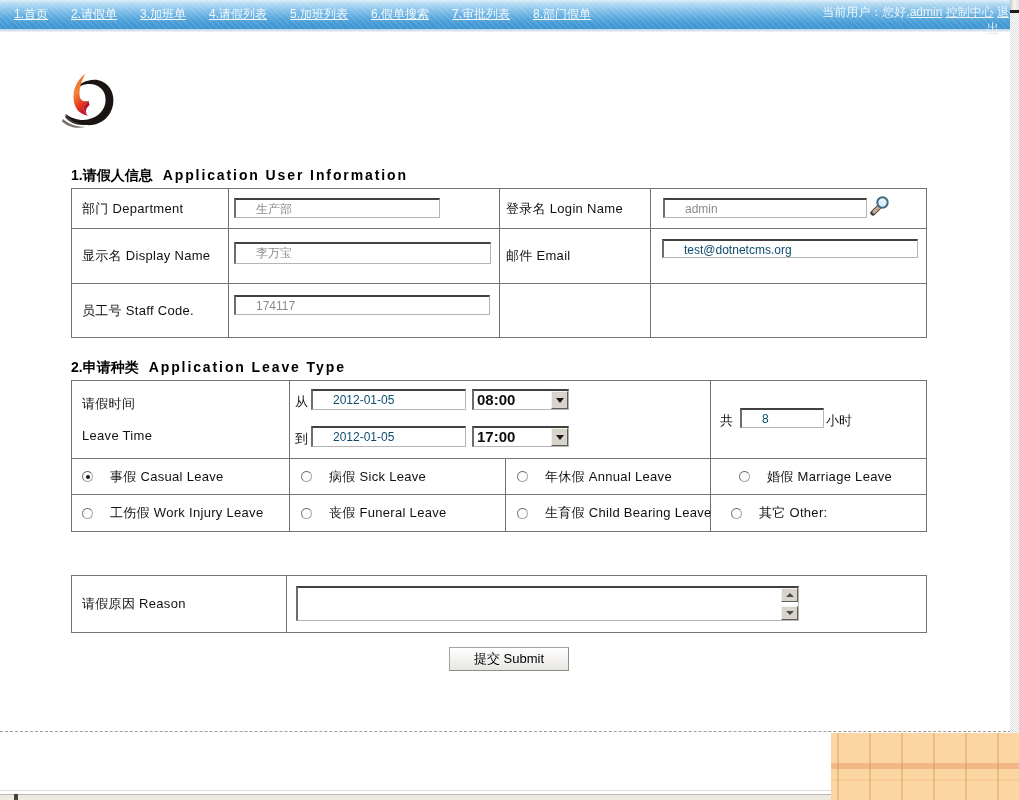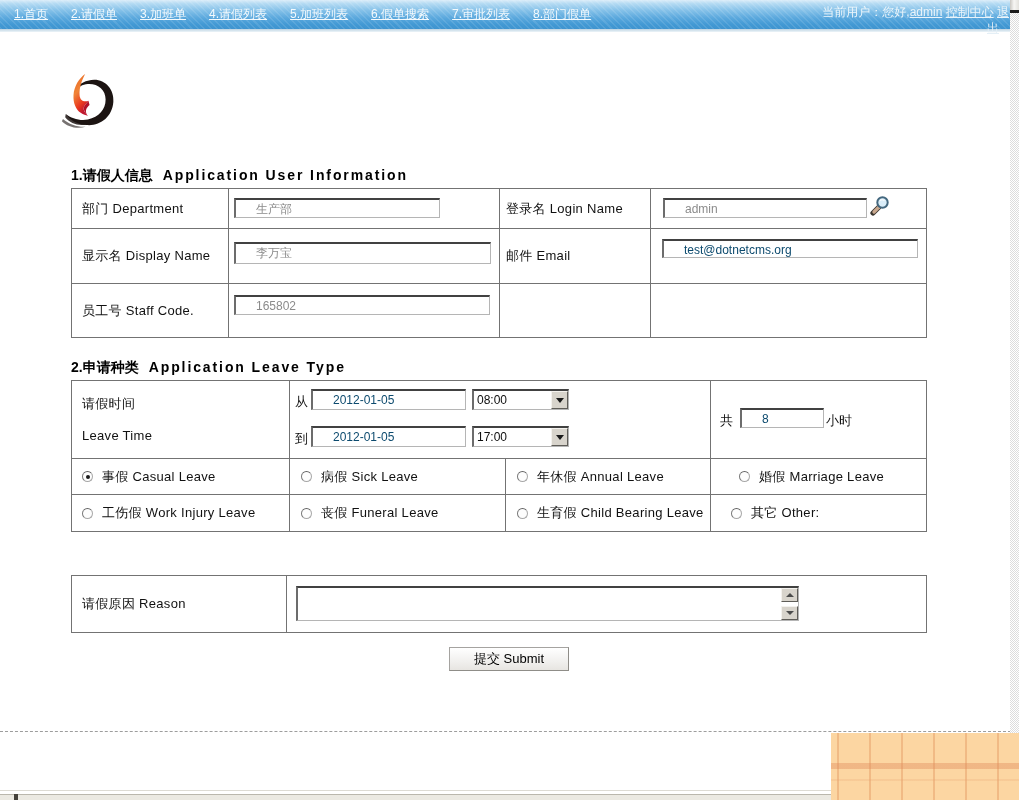--- a/index.html
+++ b/index.html
@@ -52,21 +52,21 @@
     position:absolute; background:#fff;
     border:1px solid #b5b5b5; border-top:2px solid #414141; border-left:2px solid #6c6c6c;
     font-size:12px; color:#8b8b8b; line-height:16px; padding:1px 0 0 20px; white-space:nowrap; overflow:hidden;
   }
   .tb.dark { color:#0c4a6e; }
 
   
   .sel {
     position:absolute; background:#fff;
     border:1px solid #b5b5b5; border-top:2px solid #414141; border-left:2px solid #6c6c6c;
-    font-size:12px; color:#0d0d0d;
+    font-size:15px; color:#0d0d0d;font-weight:bold;
   }
   .sel .sel-val { position:absolute; left:3px; top:1px; line-height:16px; }
   .sel .sel-btn {
     position:absolute; right:0; top:0; bottom:0; width:17px;
     background:#d8d4cc;
     border:1px solid; border-color:#f4f2ee #5f5d58 #5f5d58 #f4f2ee;
   }
   .sel .sel-btn::after {
     content:""; position:absolute; left:50%; top:50%; margin-left:-4px; margin-top:-2px;
     border-left:4px solid transparent; border-right:4px solid transparent; border-top:5px solid #1a1a1a;
@@ -75,21 +75,21 @@
   
   .radio-item { display:flex; align-items:center; }
   .radio {
     display:inline-block; width:11px; height:11px; border-radius:50%; background:#fdfdfd;
     border:1px solid #a8a8a8; border-top-color:#636363; border-left-color:#7a7a7a; position:relative;
     flex:0 0 auto;
   }
   .radio.checked::after {
     content:""; position:absolute; left:2.5px; top:2.5px; width:4px; height:4px; border-radius:50%; background:#1b1b1b;
   }
-  .radio-item span.rlbl { margin-left:9px; font-size:13px; color:#111; white-space:nowrap; }
+  .radio-item span.rlbl { margin-left:17px; font-size:13px; color:#111; white-space:nowrap; }
 
   
   .ta {
     position:absolute; left:296px; top:586px; width:503px; height:35px; background:#fff;
     border:1px solid #b5b5b5; border-top:2px solid #414141; border-left:2px solid #6c6c6c;
   }
   .ta-scroll { position:absolute; right:0; top:0; width:17px; height:31px; }
   .ta-btn {
     position:absolute; left:0; width:17px; height:14px; background:#d8d4cc;
     border:1px solid; border-color:#f4f2ee #5f5d58 #5f5d58 #f4f2ee;
@@ -214,21 +214,21 @@
   <div class="tb" style="left:234px; top:198px; width:206px; height:20px;">生产部</div>
   <div class="tb" style="left:663px; top:198px; width:204px; height:20px;">admin</div>
   <svg style="position:absolute; left:869px; top:195px;" width="21" height="21" viewBox="0 0 21 21">
     <line x1="9.5" y1="12.5" x2="4" y2="18" stroke="#3b352f" stroke-width="5.2" stroke-linecap="round"></line>
     <line x1="10" y1="12" x2="5" y2="17" stroke="#c9a88e" stroke-width="3.4" stroke-linecap="round"></line>
     <circle cx="13.5" cy="7.5" r="5.2" fill="#daedf8" stroke="#44687f" stroke-width="2"></circle>
     <path d="M11 5.5 Q 13 4, 15.5 5.5" stroke="#ffffff" stroke-width="1.2" fill="none" opacity="0.9"></path>
   </svg>
   <div class="tb" style="left:234px; top:242px; width:257px; height:22px;">李万宝</div>
   <div class="tb dark" style="left:662px; top:239px; width:256px; height:19px;">test@dotnetcms.org</div>
-  <div class="tb" style="left:234px; top:295px; width:256px; height:20px;">165802</div>
+  <div class="tb" style="left:234px; top:295px; width:256px; height:20px;">174117</div>
 
   <div class="sec-heading" style="top:359px;"><span>2.申请种类</span><span class="en">Application Leave Type</span></div>
 
   <table class="grid" style="left:71px; top:380px; width:855px;">
     <colgroup>
         <col style="width:218px">
         <col style="width:216px">
         <col style="width:205px">
         <col style="width:216px">
       </colgroup>

